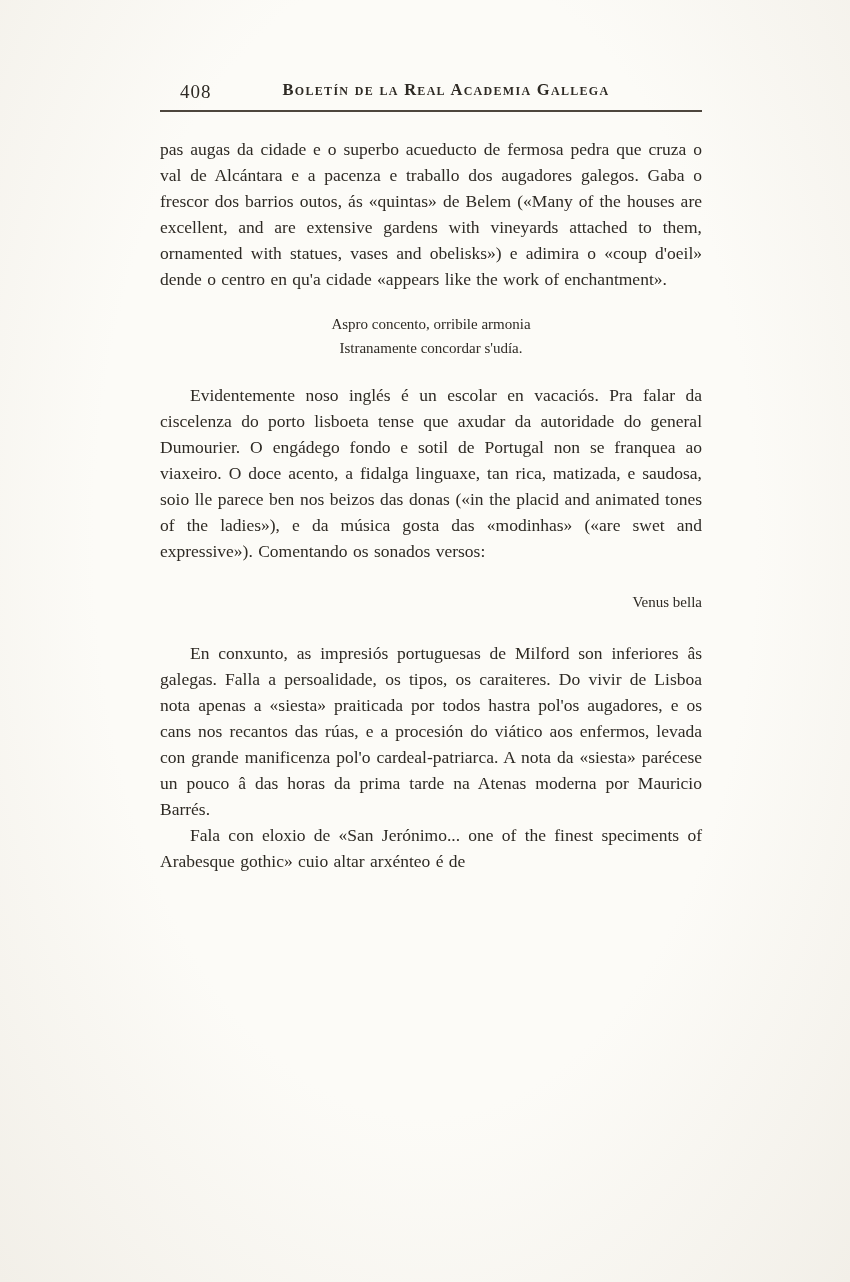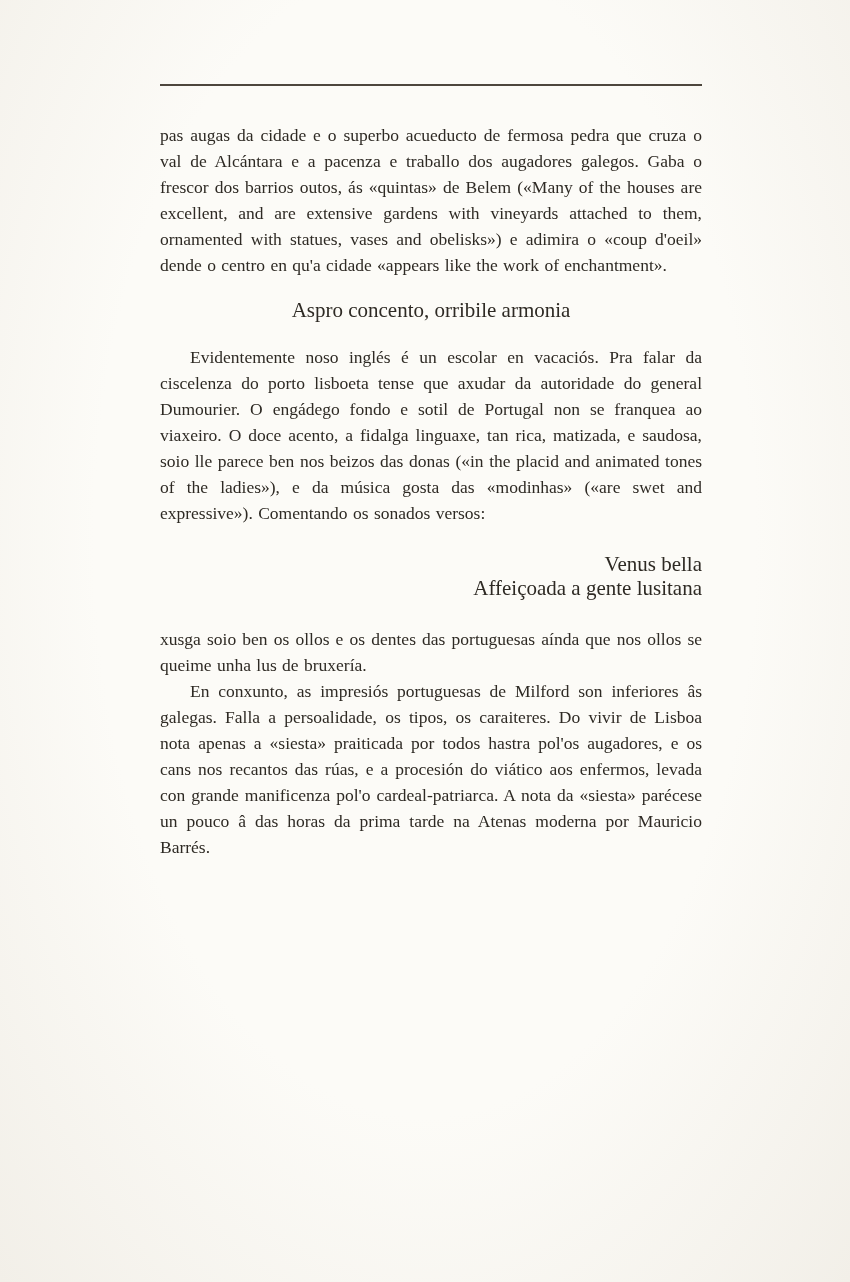--- a/index.html
+++ b/index.html
@@ -46,70 +46,74 @@
     letter-spacing: 1.3px;
     padding-left: 30px;
   }
   .header-rule {
     border: none;
     height: 2px;
     background: #4d463d;
     margin: 4px 0 0 0;
   }
   .text-body {
-    margin-top: 36px;
+    margin-top: 24px;
   }
   .para {
     margin: 0;
     font-size: 17.5px;
     line-height: 26px;
     text-align: justify;
     word-spacing: 1px;
   }
   .para.indent {
     text-indent: 30px;
   }
   .verse {
     margin: 20px 0 22px 0;
     text-align: center;
-    font-size: 21px;
+    font-size: 15px;
     line-height: 24px;
   }
   .verse.tall {
     margin: 26px 0 26px 0;
     text-align: right;
   }
   .verse-line {
     display: block;
   }
 </style>
 </head>
 <body>
 
 <div class="page">
   <div class="content-col">
 
+    <header class="page-header">
+      <span class="page-number">408</span>
+      <span class="journal-title">Boletín de la Real Academia Gallega</span>
+    </header>
     <hr class="header-rule">
 
     <main class="text-body">
 
       <p class="para">pas augas da cidade e o superbo acueducto de fermosa pedra que cruza o val de Alcántara e a pacenza e traballo dos augadores galegos. Gaba o frescor dos barrios outos, ás «quintas» de Belem («Many of the houses are excellent, and are extensive gardens with vineyards attached to them, ornamented with statues, vases and obelisks») e adimira o «coup d'oeil» dende o centro en qu'a cidade «appears like the work of enchantment».</p>
 
 
       <div class="verse">
         <span class="verse-line">Aspro concento, orribile armonia</span>
+        <span class="verse-line">Istranamente concordar s'udía.</span>
       </div>
 
       <p class="para indent">Evidentemente noso inglés é un escolar en vacaciós. Pra falar da ciscelenza do porto lisboeta tense que axudar da autoridade do general Dumourier. O engádego fondo e sotil de Portugal non se franquea ao viaxeiro. O doce acento, a fidalga linguaxe, tan rica, matizada, e saudosa, soio lle parece ben nos beizos das donas («in the placid and animated tones of the ladies»), e da música gosta das «modinhas» («are swet and expressive»). Comentando os sonados versos:</p>
 
       <div class="verse tall">
         <span class="verse-line">Venus bella</span>
-        <span class="verse-line">Affeiçoada a gente lusitana</span>
       </div>
 
-      <p class="para">xusga soio ben os ollos e os dentes das portuguesas aínda que nos ollos se queime unha lus de bruxería.</p>
 
       <p class="para indent">En conxunto, as impresiós portuguesas de Milford son inferiores âs galegas. Falla a persoalidade, os tipos, os caraiteres. Do vivir de Lisboa nota apenas a «siesta» praiticada por todos hastra pol'os augadores, e os cans nos recantos das rúas, e a procesión do viático aos enfermos, levada con grande manificenza pol'o cardeal-patriarca. A nota da «siesta» parécese un pouco â das horas da prima tarde na Atenas moderna por Mauricio Barrés.</p>
 
+      <p class="para indent">Fala con eloxio de «San Jerónimo... one of the finest speciments of Arabesque gothic» cuio altar arxénteo é de</p>
 
     </main>
   </div>
 </div>
 
 </body></html>

